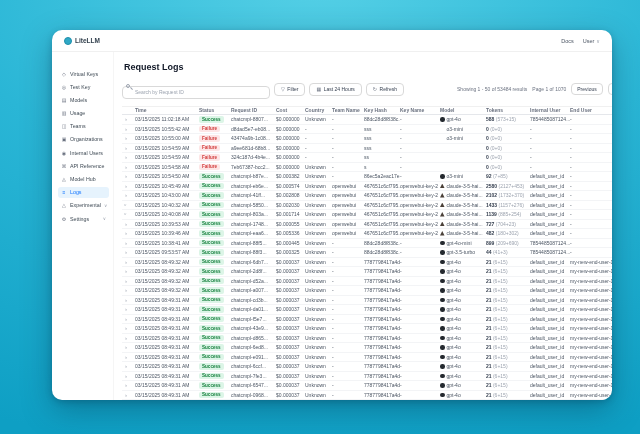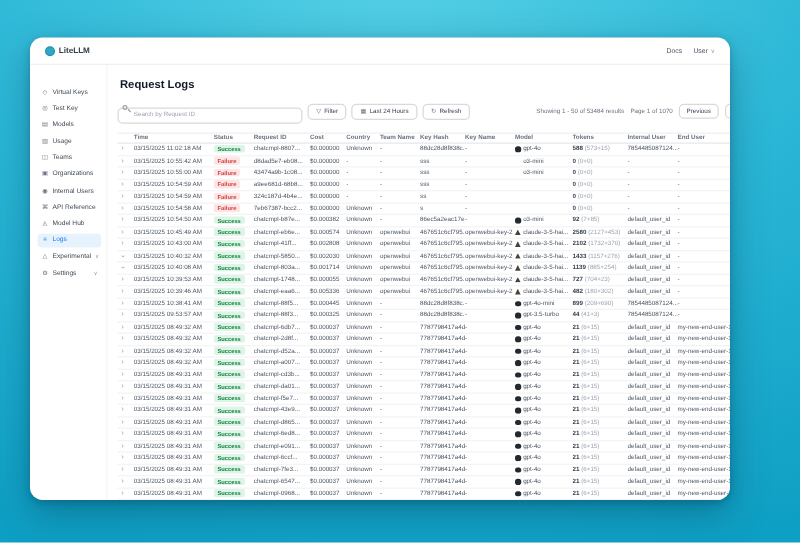--- a/index.html
+++ b/index.html
@@ -3,21 +3,21 @@
 <meta charset="utf-8">
 <style>
   * { box-sizing: border-box; }
   html,body { margin:0; padding:0; }
   body {
     width:640px; height:434px; overflow:hidden;
     font-family:"Liberation Sans","DejaVu Sans",sans-serif;
     background: radial-gradient(130% 110% at 50% -5%, #55d0e6 0%, #2ab6d6 45%, #0e9fc4 100%);
   }
   .app-card {
-    position:absolute; left:24px; top:30px; width:560px; height:370px;
+    position:absolute; left:52px; top:30px; width:560px; height:370px;
     background:#ffffff; border-radius:10px; overflow:hidden;
     box-shadow:0 10px 30px rgba(0,45,70,.35), 0 2px 6px rgba(0,45,70,.25);
   }
   
   .topbar { height:22px; display:flex; align-items:center; justify-content:space-between;
     padding:0 12px; border-bottom:1px solid #f0f0f0; }
   .brand { display:flex; align-items:center; gap:3px; }
   .logo { width:8px; height:8px; border-radius:50%; background:#2fa8c6;
     display:inline-block; border:1px solid #1f8fab; }
   .brand-name { font-size:6.5px; font-weight:700; color:#33414e; }

